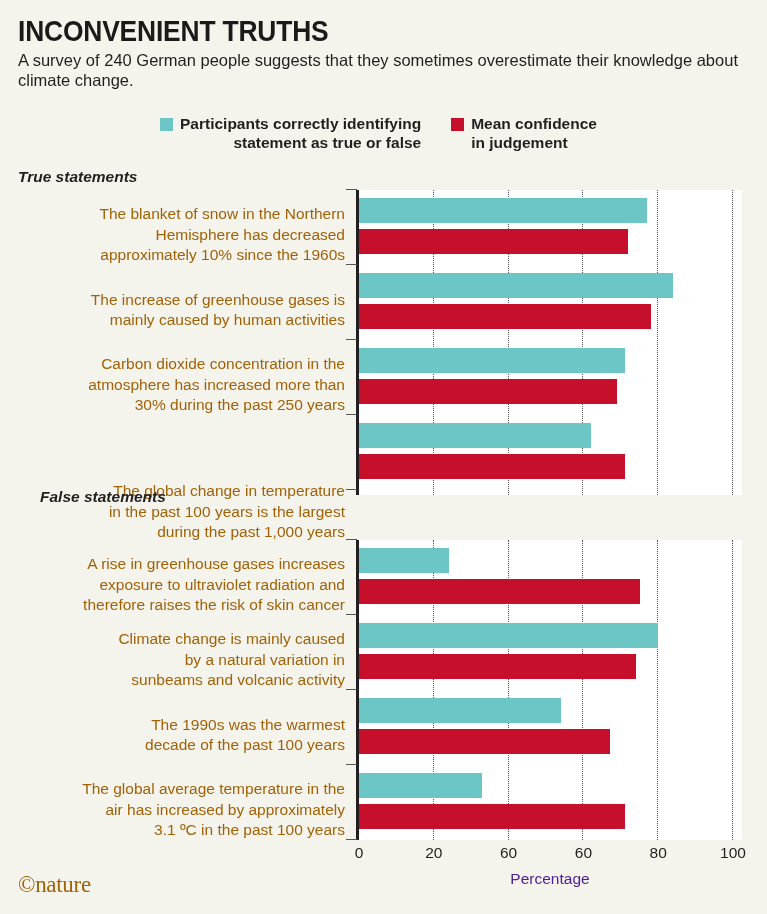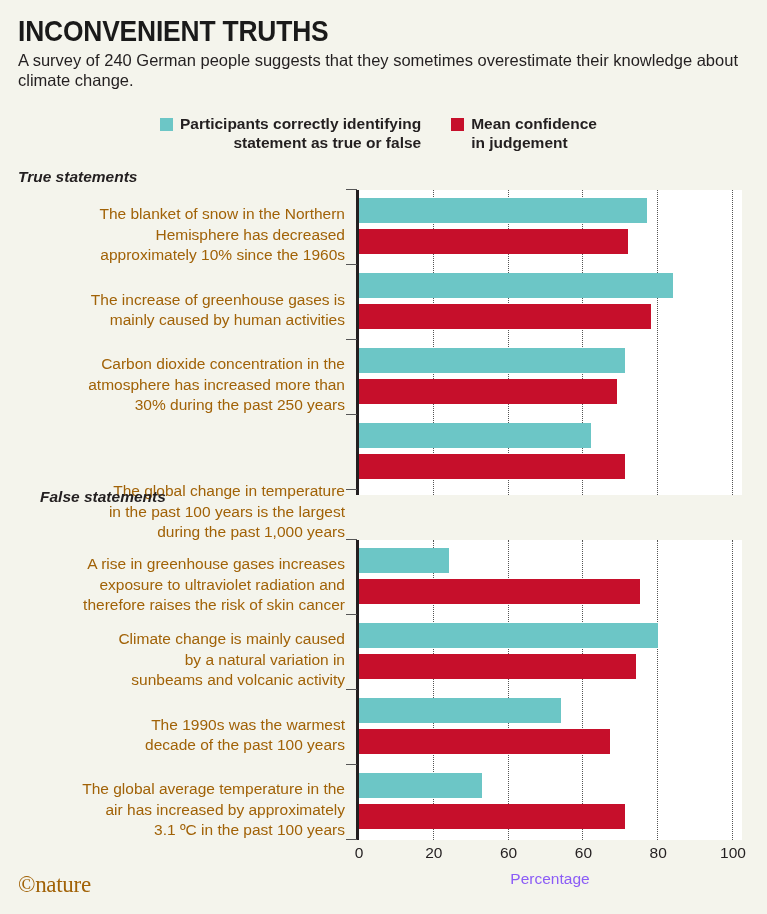--- a/index.html
+++ b/index.html
@@ -170,21 +170,21 @@
     font-size: 15.5px;
     transform: translateX(-50%);
     color: #231f20;
   }
   .xaxis-title {
     position: absolute;
     top: 30px;
     left: 550px;
     transform: translateX(-50%);
     font-size: 15.5px;
-    color: #8b5cf6;
+    color: #4c1d95;
   }
 
   
   .brand {
     position: absolute;
     left: 18px;
     top: 872px;
     font-family: "Liberation Serif", serif;
     font-size: 23px;
     color: #a16207;

